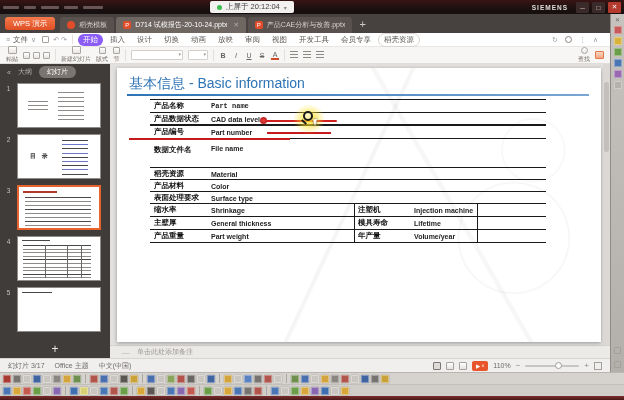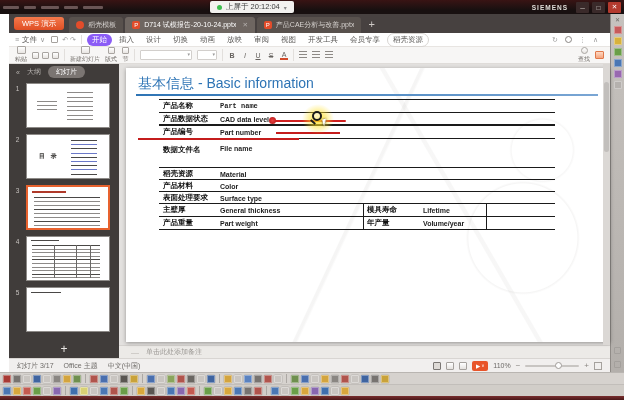--- a/index.html
+++ b/index.html
@@ -13,21 +13,21 @@
   .share-pill { position:absolute; left:210px; top:1px; height:12px; background:#f2f1ef; border-radius:2px; display:flex; align-items:center; gap:4px; padding:0 7px; font-size:7.5px; color:#3a3a3a; box-shadow:0 1px 2px rgba(0,0,0,.4); }
   .share-dot { width:5px; height:5px; border-radius:50%; }
   .share-chev { font-size:6px; color:#888; }
   .osbar-right { margin-left:auto; display:flex; align-items:center; gap:3px; }
   .brand { color:#e0dcd8; font-size:6.5px; font-weight:bold; letter-spacing:1px; margin-right:5px; }
   .winbtn { width:13px; height:11px; display:grid; place-items:center; font-size:6.5px; color:#d8d4d0; background:#3a2a2a; border-radius:1px; }
   .winbtn.close { background:#b43a2e; color:#fff; }
 
   
   .main-row { display:flex; height:358px; }
-  .wps { width:610px; display:flex; flex-direction:column; background:#fff;padding-left:9px; }
+  .wps { width:610px; display:flex; flex-direction:column; background:#fff; }
   .nx-strip { width:14px; background:linear-gradient(180deg,#c6c2be,#b3afab); display:flex; flex-direction:column; align-items:center; padding-top:2px; gap:3px; border-left:1px solid #8f8b87; }
   .strip-x { font-size:6px; color:#6a6662; }
   .strip-icon { width:8px; height:8px; border-radius:1px; box-shadow:inset 0 0 0 1px rgba(255,255,255,.35); }
   .strip-gap { flex:1; }
   .strip-ghost { width:7px; height:7px; border:1px solid #9a9692; border-radius:1px; margin-bottom:4px; opacity:.6; }
 
   
   .tabbar { height:19px; background:#474140; display:flex; align-items:flex-end; padding:0 4px; }
   .wps-btn { height:13px; line-height:13px; margin:0 5px 3px 1px; background:linear-gradient(#f3794c,#e04f24); color:#fff; font-size:7.5px; padding:0 8px; border-radius:3px; }
   .tab { height:16px; background:#58514d; color:#d8d4d1; font-size:7px; padding:0 7px; display:flex; align-items:center; gap:4px; border-radius:3px 3px 0 0; margin-right:2px; max-width:158px; white-space:nowrap; }
@@ -377,20 +377,28 @@
                     <span class="cellen">Material</span>
                   </div>
                   <div class="trow" style="height: 12px; border-bottom: 1px solid rgb(26, 26, 26);">
                     <span class="cellcn">产品材料</span>
                     <span class="cellen">Color</span>
                   </div>
                   <div class="trow" style="height: 12px; border-bottom: 1.5px solid rgb(26, 26, 26);">
                     <span class="cellcn">表面处理要求</span>
                     <span class="cellen">Surface type</span>
                   </div>
+                  <div class="trow" style="height: 13px; border-bottom: 1px solid rgb(26, 26, 26);">
+                    <span class="cellcn">缩水率</span>
+                    <span class="cellen">Shrinkage</span>
+                    <span class="vline" style="left: 204px;"></span>
+                    <span class="vline" style="left: 327px;"></span>
+                    <span class="cellcn2">注塑机</span>
+                    <span class="cellen2">Injection machine</span>
+                  </div>
                   <div class="trow" style="height: 13px; border-bottom: 1.5px solid rgb(26, 26, 26);">
                     <span class="cellcn">主壁厚</span>
                     <span class="cellen">General thickness</span>
                     <span class="vline" style="left: 204px;"></span>
                     <span class="vline" style="left: 327px;"></span>
                     <span class="cellcn2">模具寿命</span>
                     <span class="cellen2">Lifetime</span>
                   </div>
                   <div class="trow" style="height: 13px; border-bottom: 1px solid rgb(26, 26, 26);">
                     <span class="cellcn">产品重量</span>

